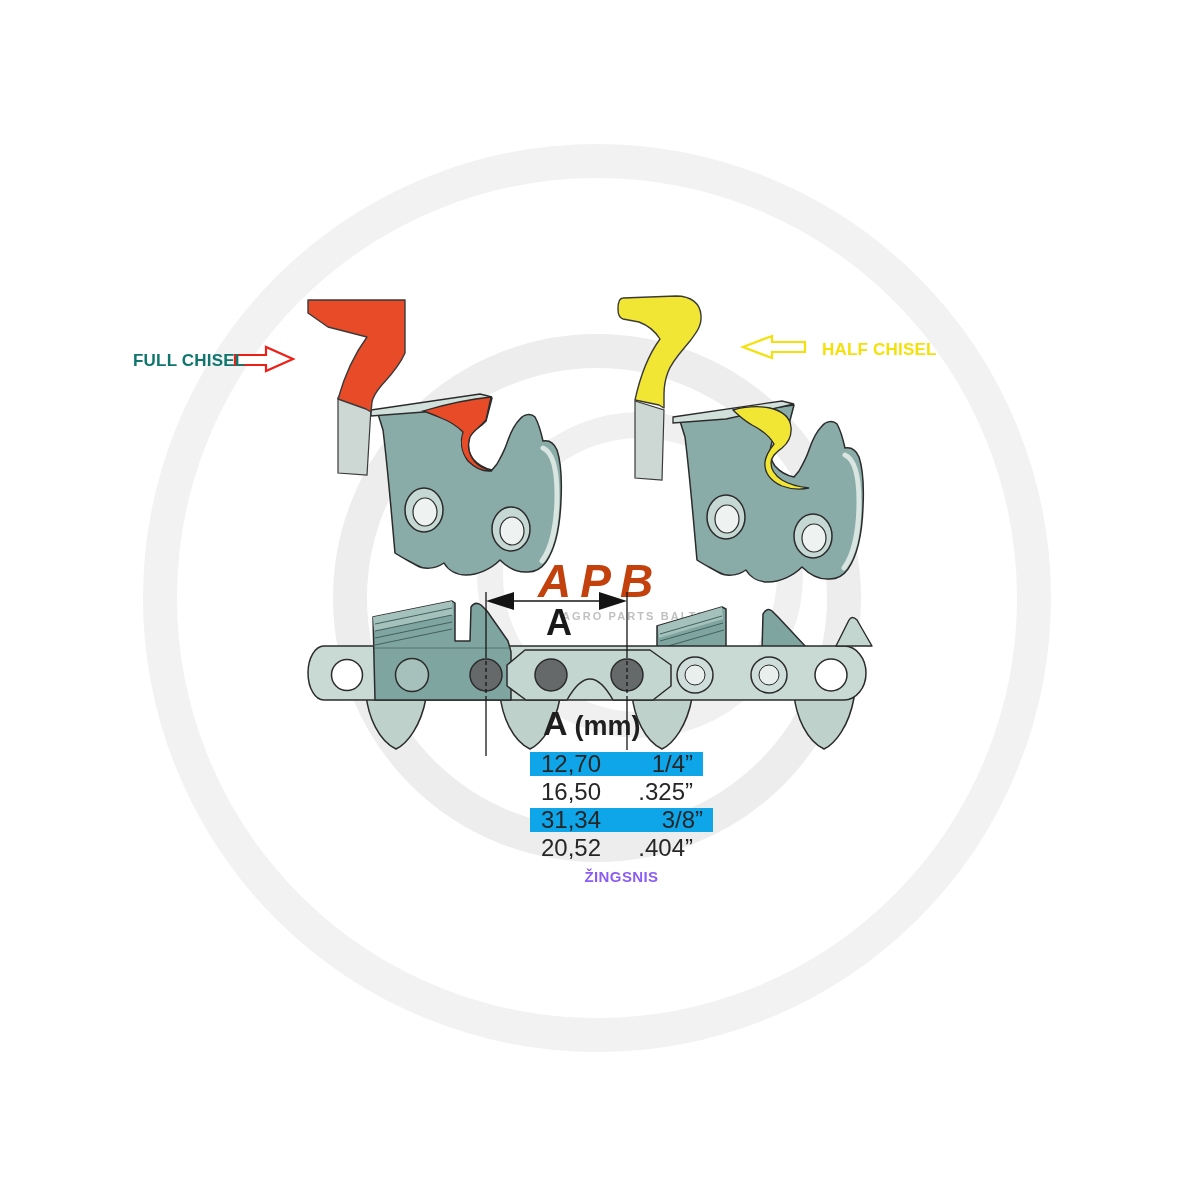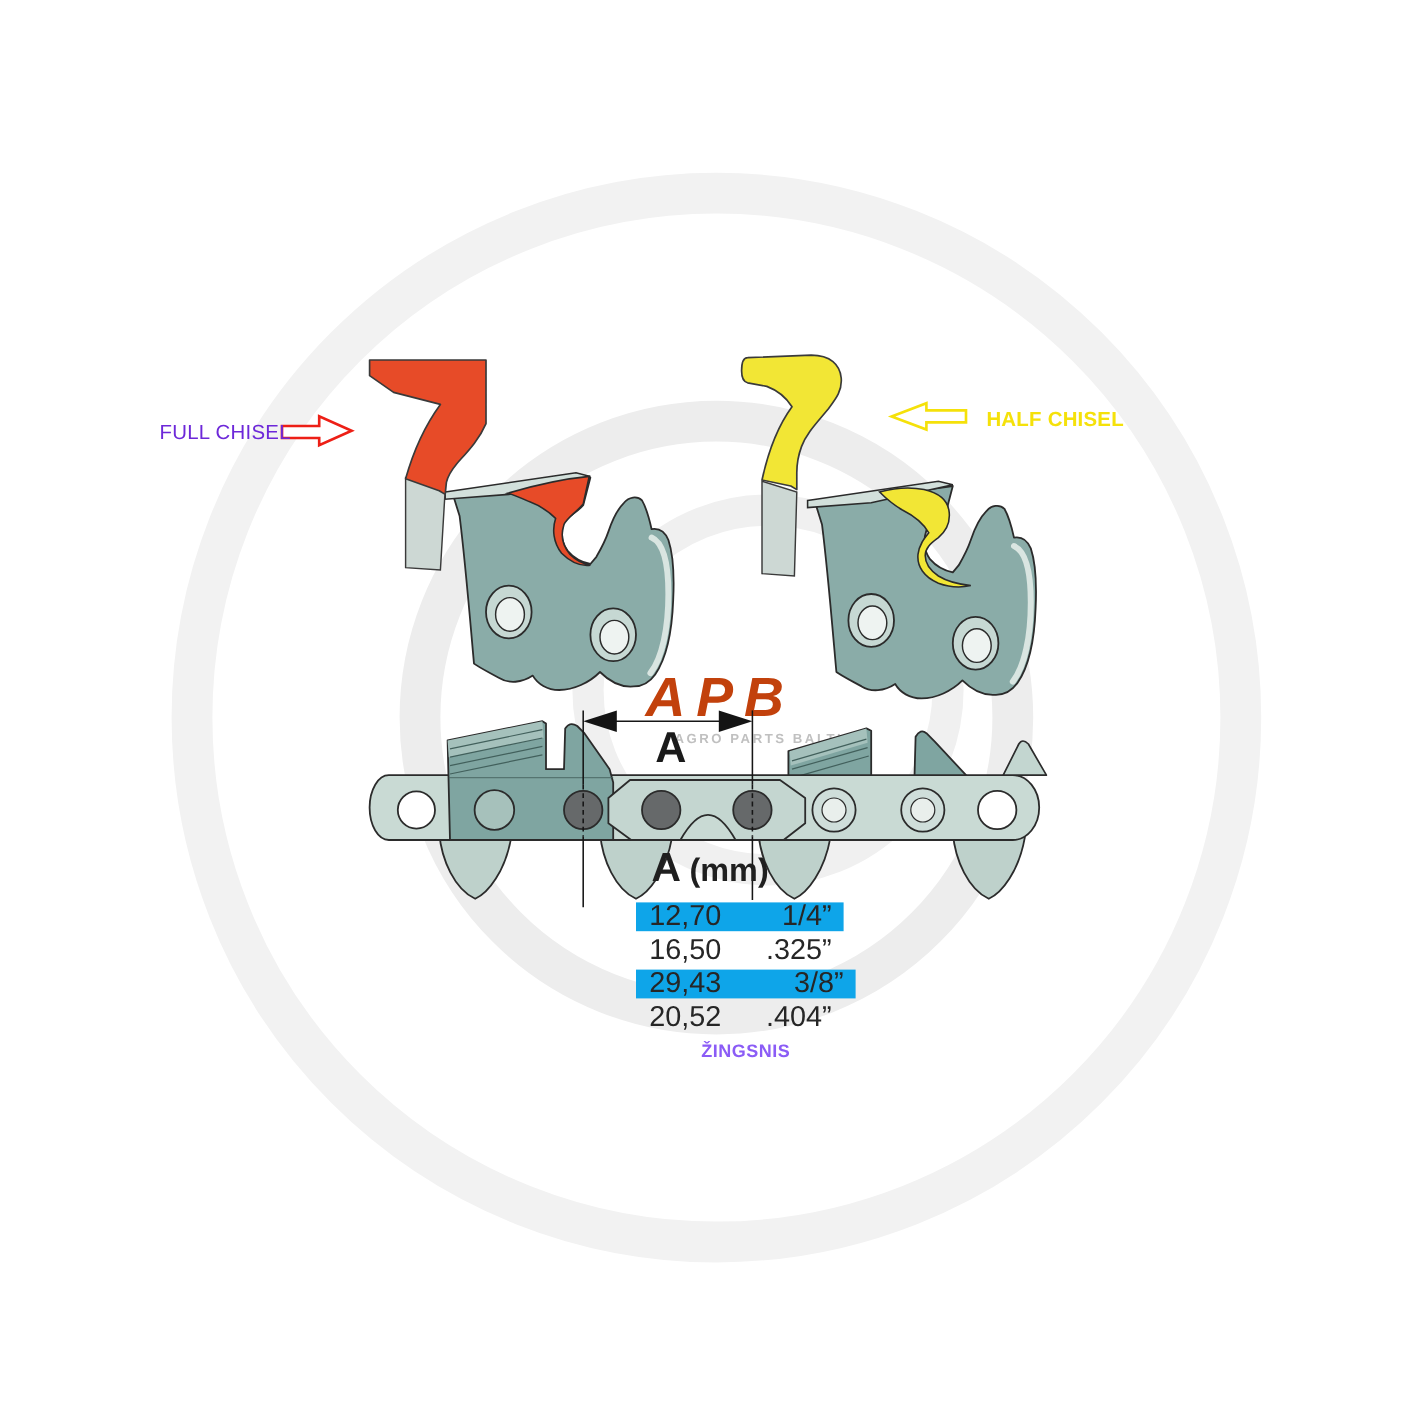--- a/index.html
+++ b/index.html
@@ -4,21 +4,21 @@
 <style>
   html,body{margin:0;padding:0;background:#ffffff;}
   #canvas{position:relative;width:1188px;height:1188px;background:#ffffff;overflow:hidden;
           font-family:"Liberation Sans",sans-serif;}
   .art{position:absolute;left:0;top:0;}
   .abs{position:absolute;white-space:nowrap;}
   
   .wm-logo{left:538px;top:554px;font-weight:bold;font-size:46px;color:#c2410c;letter-spacing:9px;font-style:italic;}
   .wm-sub{left:530px;top:610px;font-weight:700;font-size:11px;color:#c0c0c0;letter-spacing:2.1px;margin-left:32px;}
   
-  .lbl-full{left:133px;top:351px;font-weight:normal;font-size:17px;color:#6d28d9;letter-spacing:.2px;}
+  .lbl-full{left:133px;top:351px;font-weight:bold;font-size:17px;color:#0f766e;letter-spacing:.2px;}
   .lbl-half{left:822px;top:340px;font-weight:bold;font-size:17px;color:#f5e10a;letter-spacing:.2px;}
   
   .dim-a{left:546px;top:602px;font-weight:600;font-size:36px;color:#1a1a1a;}
   
   .tbl{position:absolute;left:530px;top:704px;width:183px;}
   .tbl-head{display:flex;align-items:baseline;gap:7px;margin-left:13px;height:44px;color:#1f1f1f;}
   .tbl-A{font-weight:bold;font-size:34px;}
   .tbl-mm{font-weight:600;font-size:27px;}
   .row{position:absolute;left:0;width:173px;height:24px;display:flex;align-items:center;
        font-size:24px;line-height:24px;color:#262626;}
@@ -160,21 +160,21 @@
     </div>
     <div class="row r0 hl">
       <span class="mm">12,70</span>
       <span class="in">1/4”</span>
     </div>
     <div class="row r1">
       <span class="mm">16,50</span>
       <span class="in">.325”</span>
     </div>
     <div class="row r2 hl">
-      <span class="mm">29,43</span>
+      <span class="mm">31,34</span>
       <span class="in">3/8”</span>
     </div>
     <div class="row r3">
       <span class="mm">20,52</span>
       <span class="in">.404”</span>
     </div>
     <div class="cap">ŽINGSNIS</div>
   </div>
 
 </div>

